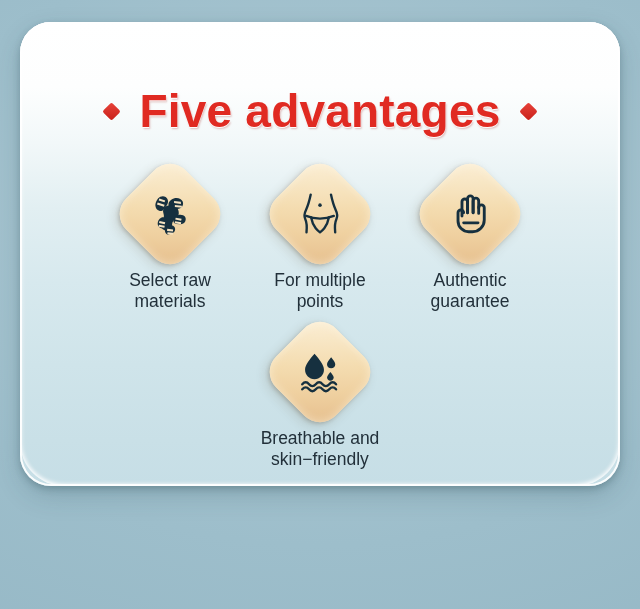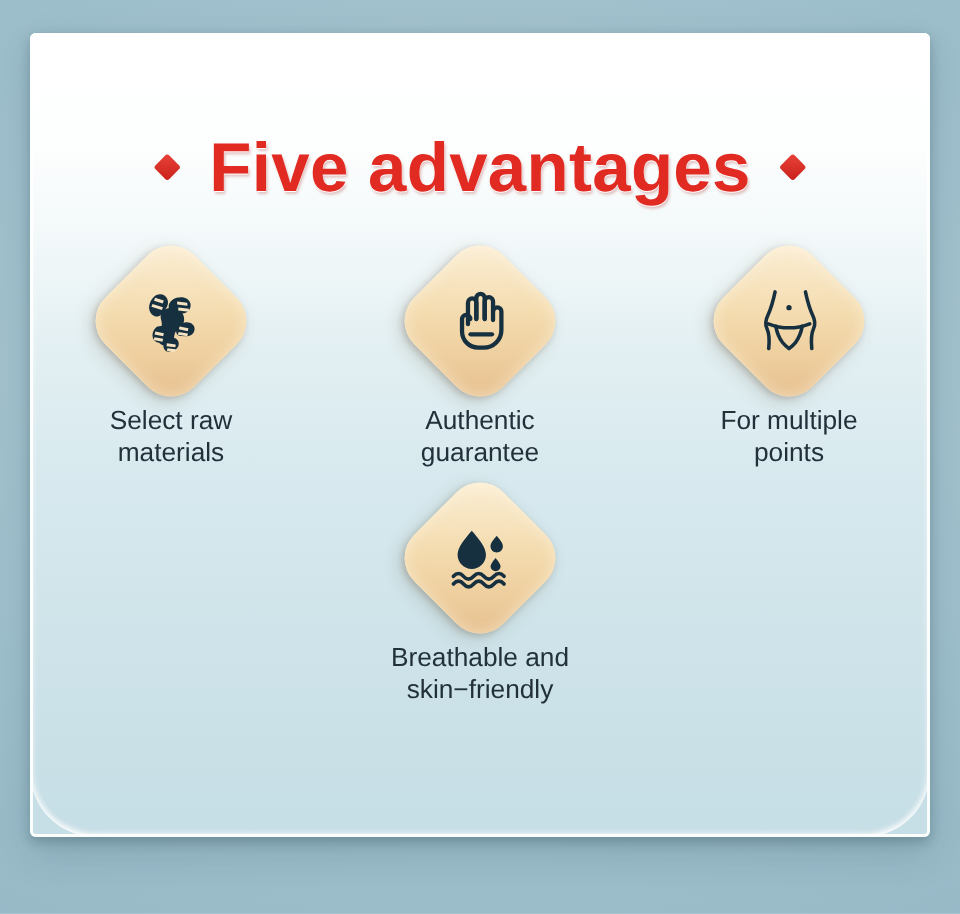--- a/index.html
+++ b/index.html
@@ -21,22 +21,22 @@
     background:
       radial-gradient(ellipse 120% 90% at 50% 40%, #b2ccd6 0%, #9dbecb 55%, #93b6c4 100%);
   }
 
   
   .card {
     position: absolute;
     left: 20px;
     top: 22px;
     width: 600px;
-    height: 536px;
-    border-radius: 4px;
+    height: 464px;
+    border-radius: 31px;
     background:
       linear-gradient(180deg,
         #ffffff 0%,
         #fdfefe 14%,
         #f2f8f9 26%,
         #e2eff2 40%,
         #d7e9ee 56%,
         #cfe4ea 74%,
         #c9e0e7 90%,
         #c6dee6 100%);
@@ -91,21 +91,21 @@
   .rows {
     position: absolute;
     left: 0;
     top: 150px;
     width: 600px;
   }
   .row {
     display: flex;
     justify-content: center;
   }
-  .row-top { gap: 56px; }
+  .row-top { }
   .row-bottom { gap: 76px; margin-top: 18px; }
 
   .feature {
     width: 150px;
     display: flex;
     flex-direction: column;
     align-items: center;
   }
 
   .badge {
@@ -196,52 +196,52 @@
             </div>
           </div>
           <div class="caption">Select raw
 materials</div>
         </div>
 
         <div class="feature">
           <div class="badge">
             <div class="badge-inner">
               <svg viewBox="0 0 64 64" aria-hidden="true">
+                <g fill="none" stroke="#16303f" stroke-width="2.8" stroke-linecap="round" stroke-linejoin="round">
+                  <path d="M21 9c-1.6 7.5-3.4 13.6-5.6 18.2-2 4.1-2.3 7.6-.9 10.6 1.7 3.7 2.2 9 1.5 16"></path>
+                  <path d="M45 9c1.6 7.5 3.4 13.6 5.6 18.2 2 4.1 2.3 7.6.9 10.6-1.7 3.7-2.2 9-1.5 16"></path>
+                  <path d="M15.6 34.2c5.4 2.1 10.8 3.2 16.4 3.2s11-1.1 16.4-3.2"></path>
+                  <path d="M21.5 36.1c1 5.3 2.8 9.6 5.4 12.9 1.3 1.6 3 3.2 5.1 4.8 2.1-1.6 3.8-3.2 5.1-4.8 2.6-3.3 4.4-7.6 5.4-12.9"></path>
+                </g>
+                <circle cx="32" cy="21.5" r="2.1" fill="#16303f"></circle>
+              </svg>
+            </div>
+          </div>
+          <div class="caption">For multiple
+points</div>
+        </div>
+
+        <div class="feature">
+          <div class="badge">
+            <div class="badge-inner">
+              <svg viewBox="0 0 64 64" aria-hidden="true">
                 <g fill="none" stroke="#16303f" stroke-width="3.4" stroke-linecap="round" stroke-linejoin="round">
                   <path d="M22.5 34.5V17.5a3.3 3.3 0 0 1 6.6 0v13"></path>
                   <path d="M29.1 30.5V13.8a3.3 3.3 0 0 1 6.6 0v16.7"></path>
                   <path d="M35.7 30.5V16.5a3.3 3.3 0 0 1 6.6 0v14.8"></path>
                   <path d="M42.3 24.5a3.3 3.3 0 0 1 6.6 0v14.6c0 7.7-6.2 13.9-13.9 13.9h-4.5c-7 0-12.7-5.7-12.7-12.7V30.5a3.3 3.3 0 0 1 6.6 0"></path>
                   <path d="M24.5 42.5h17"></path>
                 </g>
               </svg>
             </div>
           </div>
           <div class="caption">Authentic
 guarantee</div>
         </div>
 
-        <div class="feature">
-          <div class="badge">
-            <div class="badge-inner">
-              <svg viewBox="0 0 64 64" aria-hidden="true">
-                <g fill="none" stroke="#16303f" stroke-width="2.8" stroke-linecap="round" stroke-linejoin="round">
-                  <path d="M21 9c-1.6 7.5-3.4 13.6-5.6 18.2-2 4.1-2.3 7.6-.9 10.6 1.7 3.7 2.2 9 1.5 16"></path>
-                  <path d="M45 9c1.6 7.5 3.4 13.6 5.6 18.2 2 4.1 2.3 7.6.9 10.6-1.7 3.7-2.2 9-1.5 16"></path>
-                  <path d="M15.6 34.2c5.4 2.1 10.8 3.2 16.4 3.2s11-1.1 16.4-3.2"></path>
-                  <path d="M21.5 36.1c1 5.3 2.8 9.6 5.4 12.9 1.3 1.6 3 3.2 5.1 4.8 2.1-1.6 3.8-3.2 5.1-4.8 2.6-3.3 4.4-7.6 5.4-12.9"></path>
-                </g>
-                <circle cx="32" cy="21.5" r="2.1" fill="#16303f"></circle>
-              </svg>
-            </div>
-          </div>
-          <div class="caption">For multiple
-points</div>
-        </div>
-
       </div>
 
       <div class="row row-bottom">
 
         <div class="feature">
           <div class="badge">
             <div class="badge-inner">
               <svg viewBox="0 0 64 64" aria-hidden="true">
                 <g fill="#16303f">
                   <path d="M25.5 10.5c5.6 6.4 11.2 13.2 11.2 18.9 0 6.3-5 11.2-11.2 11.2s-11.2-4.9-11.2-11.2c0-5.7 5.6-12.5 11.2-18.9z"></path>

